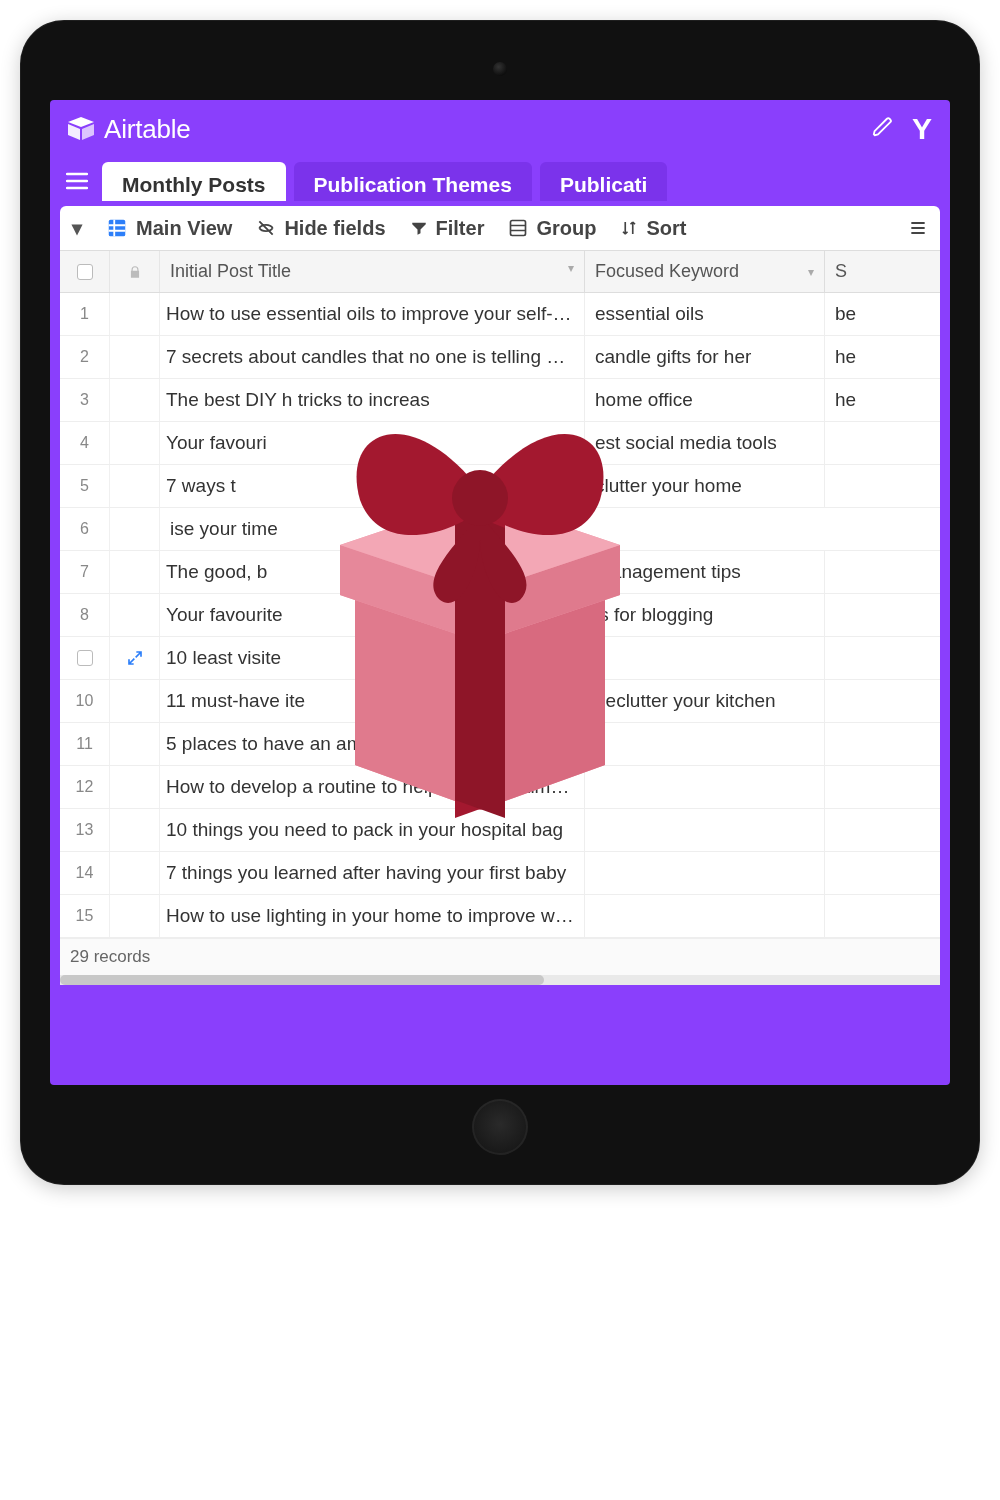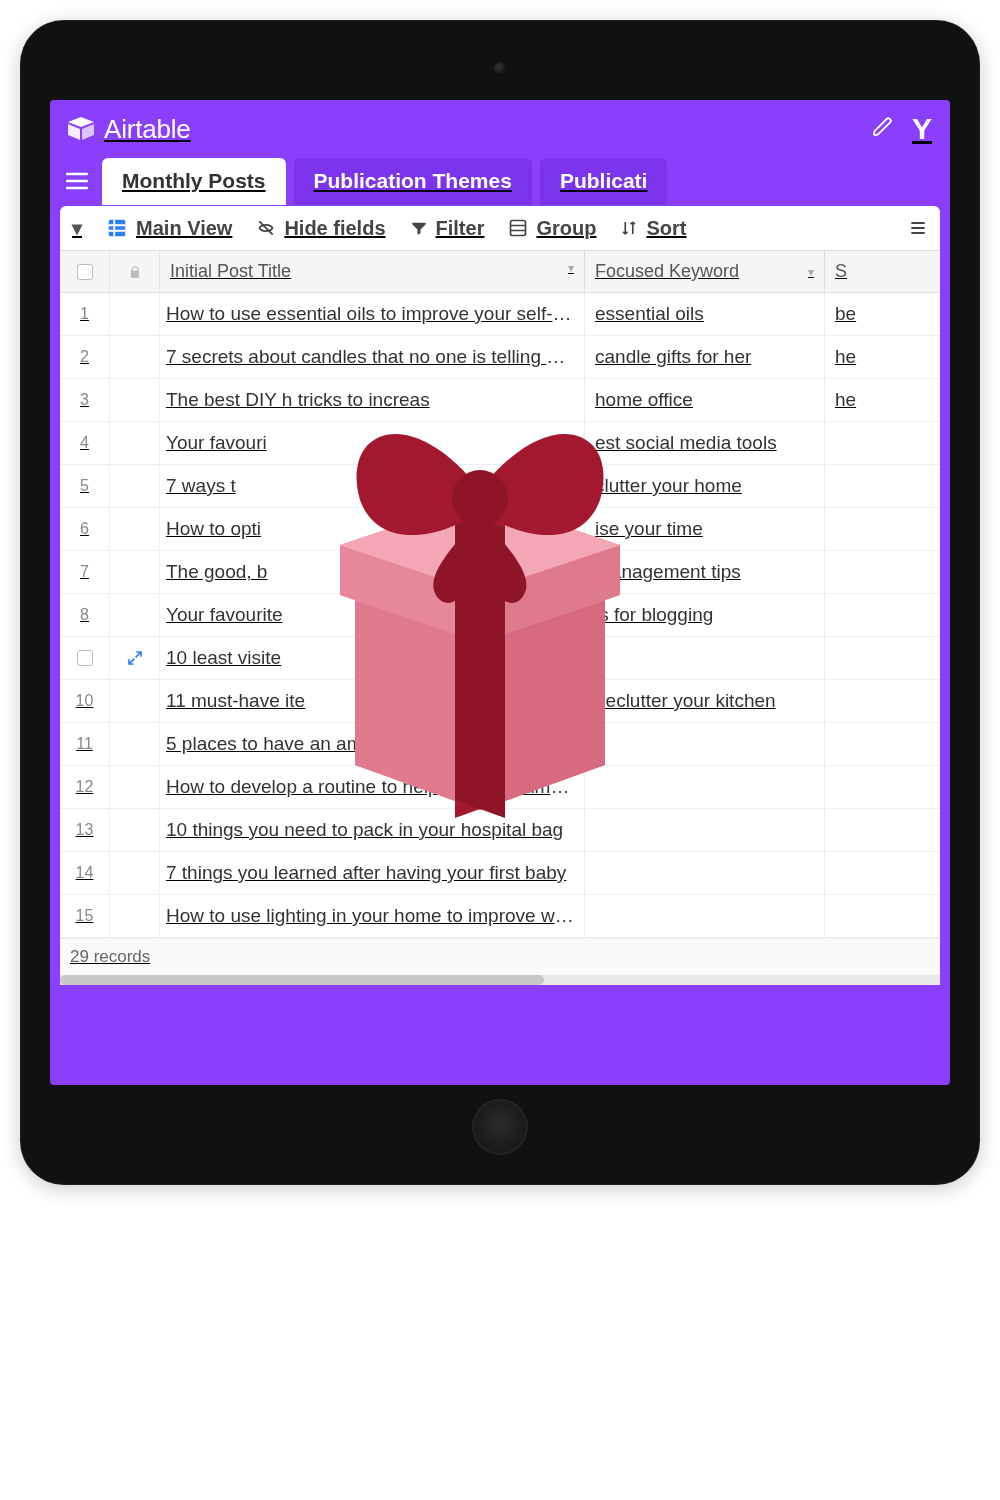--- a/index.html
+++ b/index.html
@@ -14,21 +14,20 @@
     .tablet-frame {
       position: absolute;
       top: 20px;
       left: 20px;
       width: 960px;
       height: 1165px;
       background: #111;
       border-radius: 44px;
       padding: 80px 30px 100px 30px;
       box-shadow: 0 4px 20px rgba(0,0,0,0.2), inset 0 0 0 1px rgba(255,255,255,0.06);
-      text-decoration: underline;
     }
     .camera {
       position: absolute;
       top: 42px;
       left: 50%;
       transform: translateX(-50%);
       width: 14px;
       height: 14px;
       background: radial-gradient(circle at 40% 35%, #333, #000);
       border-radius: 50%;
@@ -79,21 +78,21 @@
       height: 50px;
     }
     .hamburger {
       width: 34px;
       color: #fff;
       display:flex;
       justify-content:center;
       align-items:center;
     }
     .tab {
-      padding: 11px 20px 12px;
+      padding: 11px 20px 4px;
       border-radius: 6px 6px 0 0;
       font-size: 21px;
       font-weight: 600;
       color: #fff;
       background: #7b33eb;
       white-space: nowrap;
       cursor: pointer;
     }
     .tab.active {
       background: #fff;
@@ -332,21 +331,20 @@
           <div class="row">
             <div class="num">5</div>
             <div class="exp"></div>
             <div class="title">7 ways t</div>
             <div class="kw">clutter your home</div>
             <div class="s"></div>
           </div>
           <div class="row">
             <div class="num">6</div>
             <div class="exp"></div>
-            <div class="title">How to opti</div>
             <div class="kw">ise your time</div>
             <div class="s"></div>
           </div>
           <div class="row">
             <div class="num">7</div>
             <div class="exp"></div>
             <div class="title">The good, b</div>
             <div class="kw">management tips</div>
             <div class="s"></div>
           </div>

